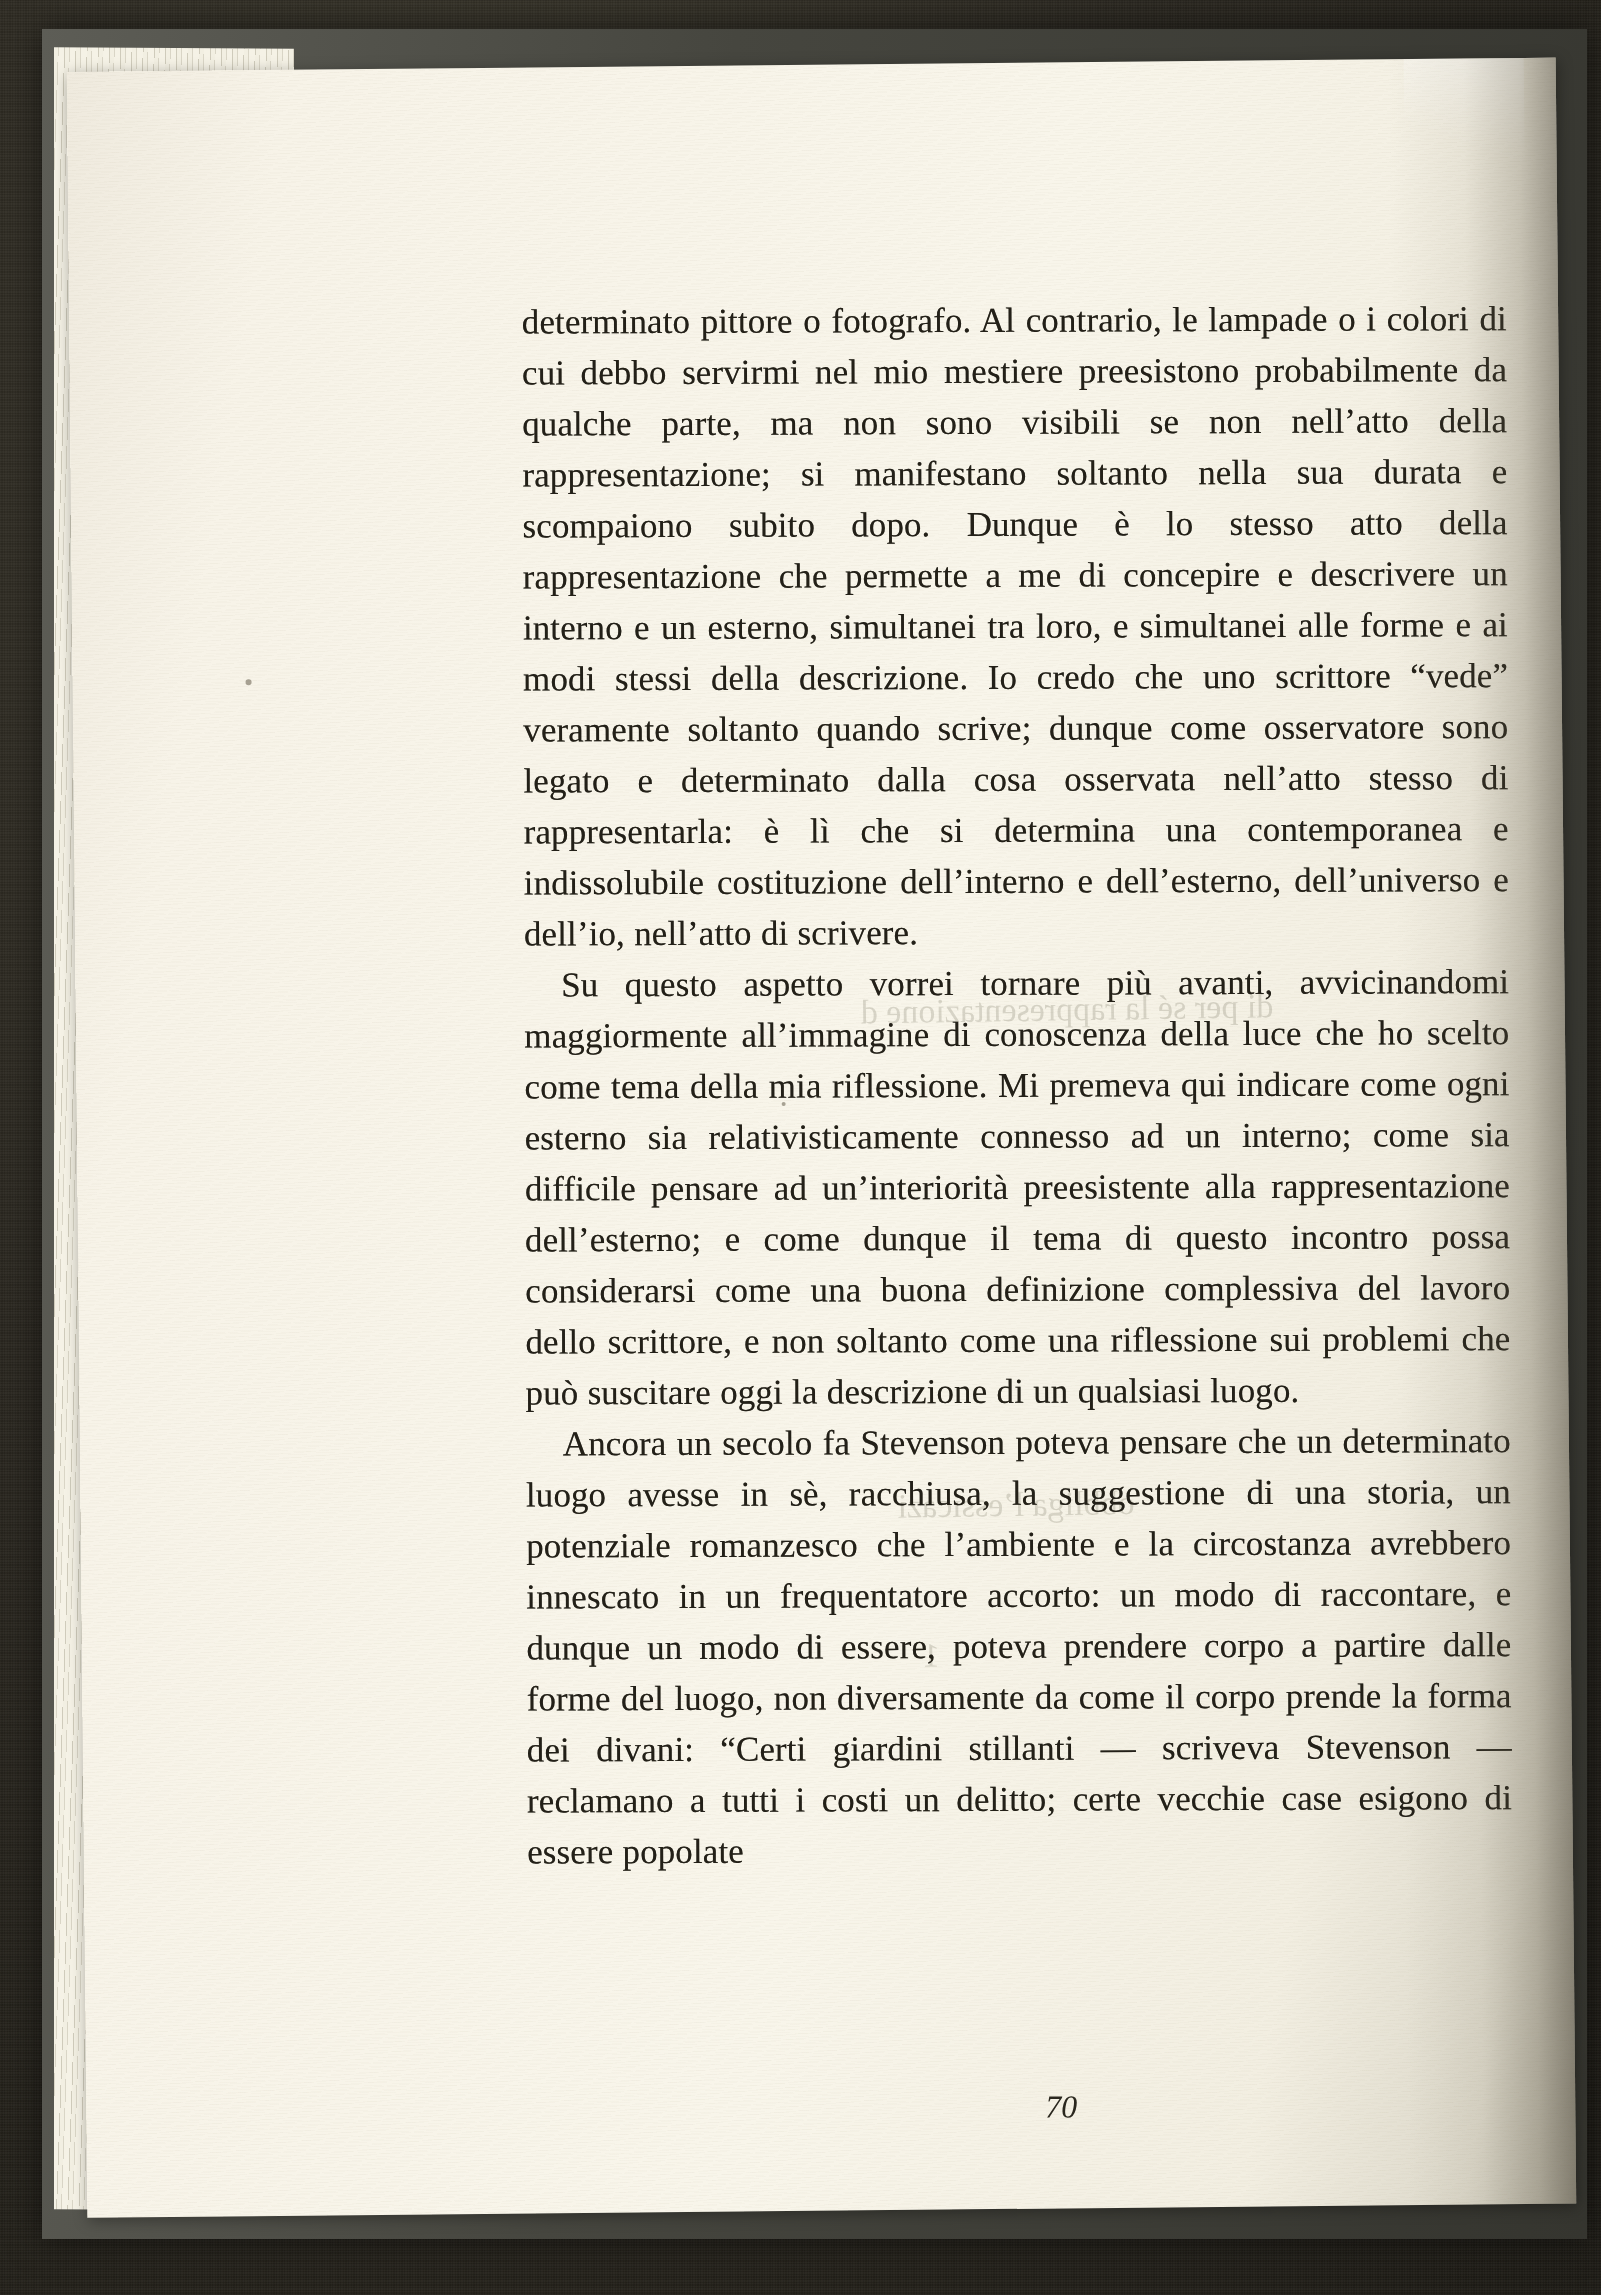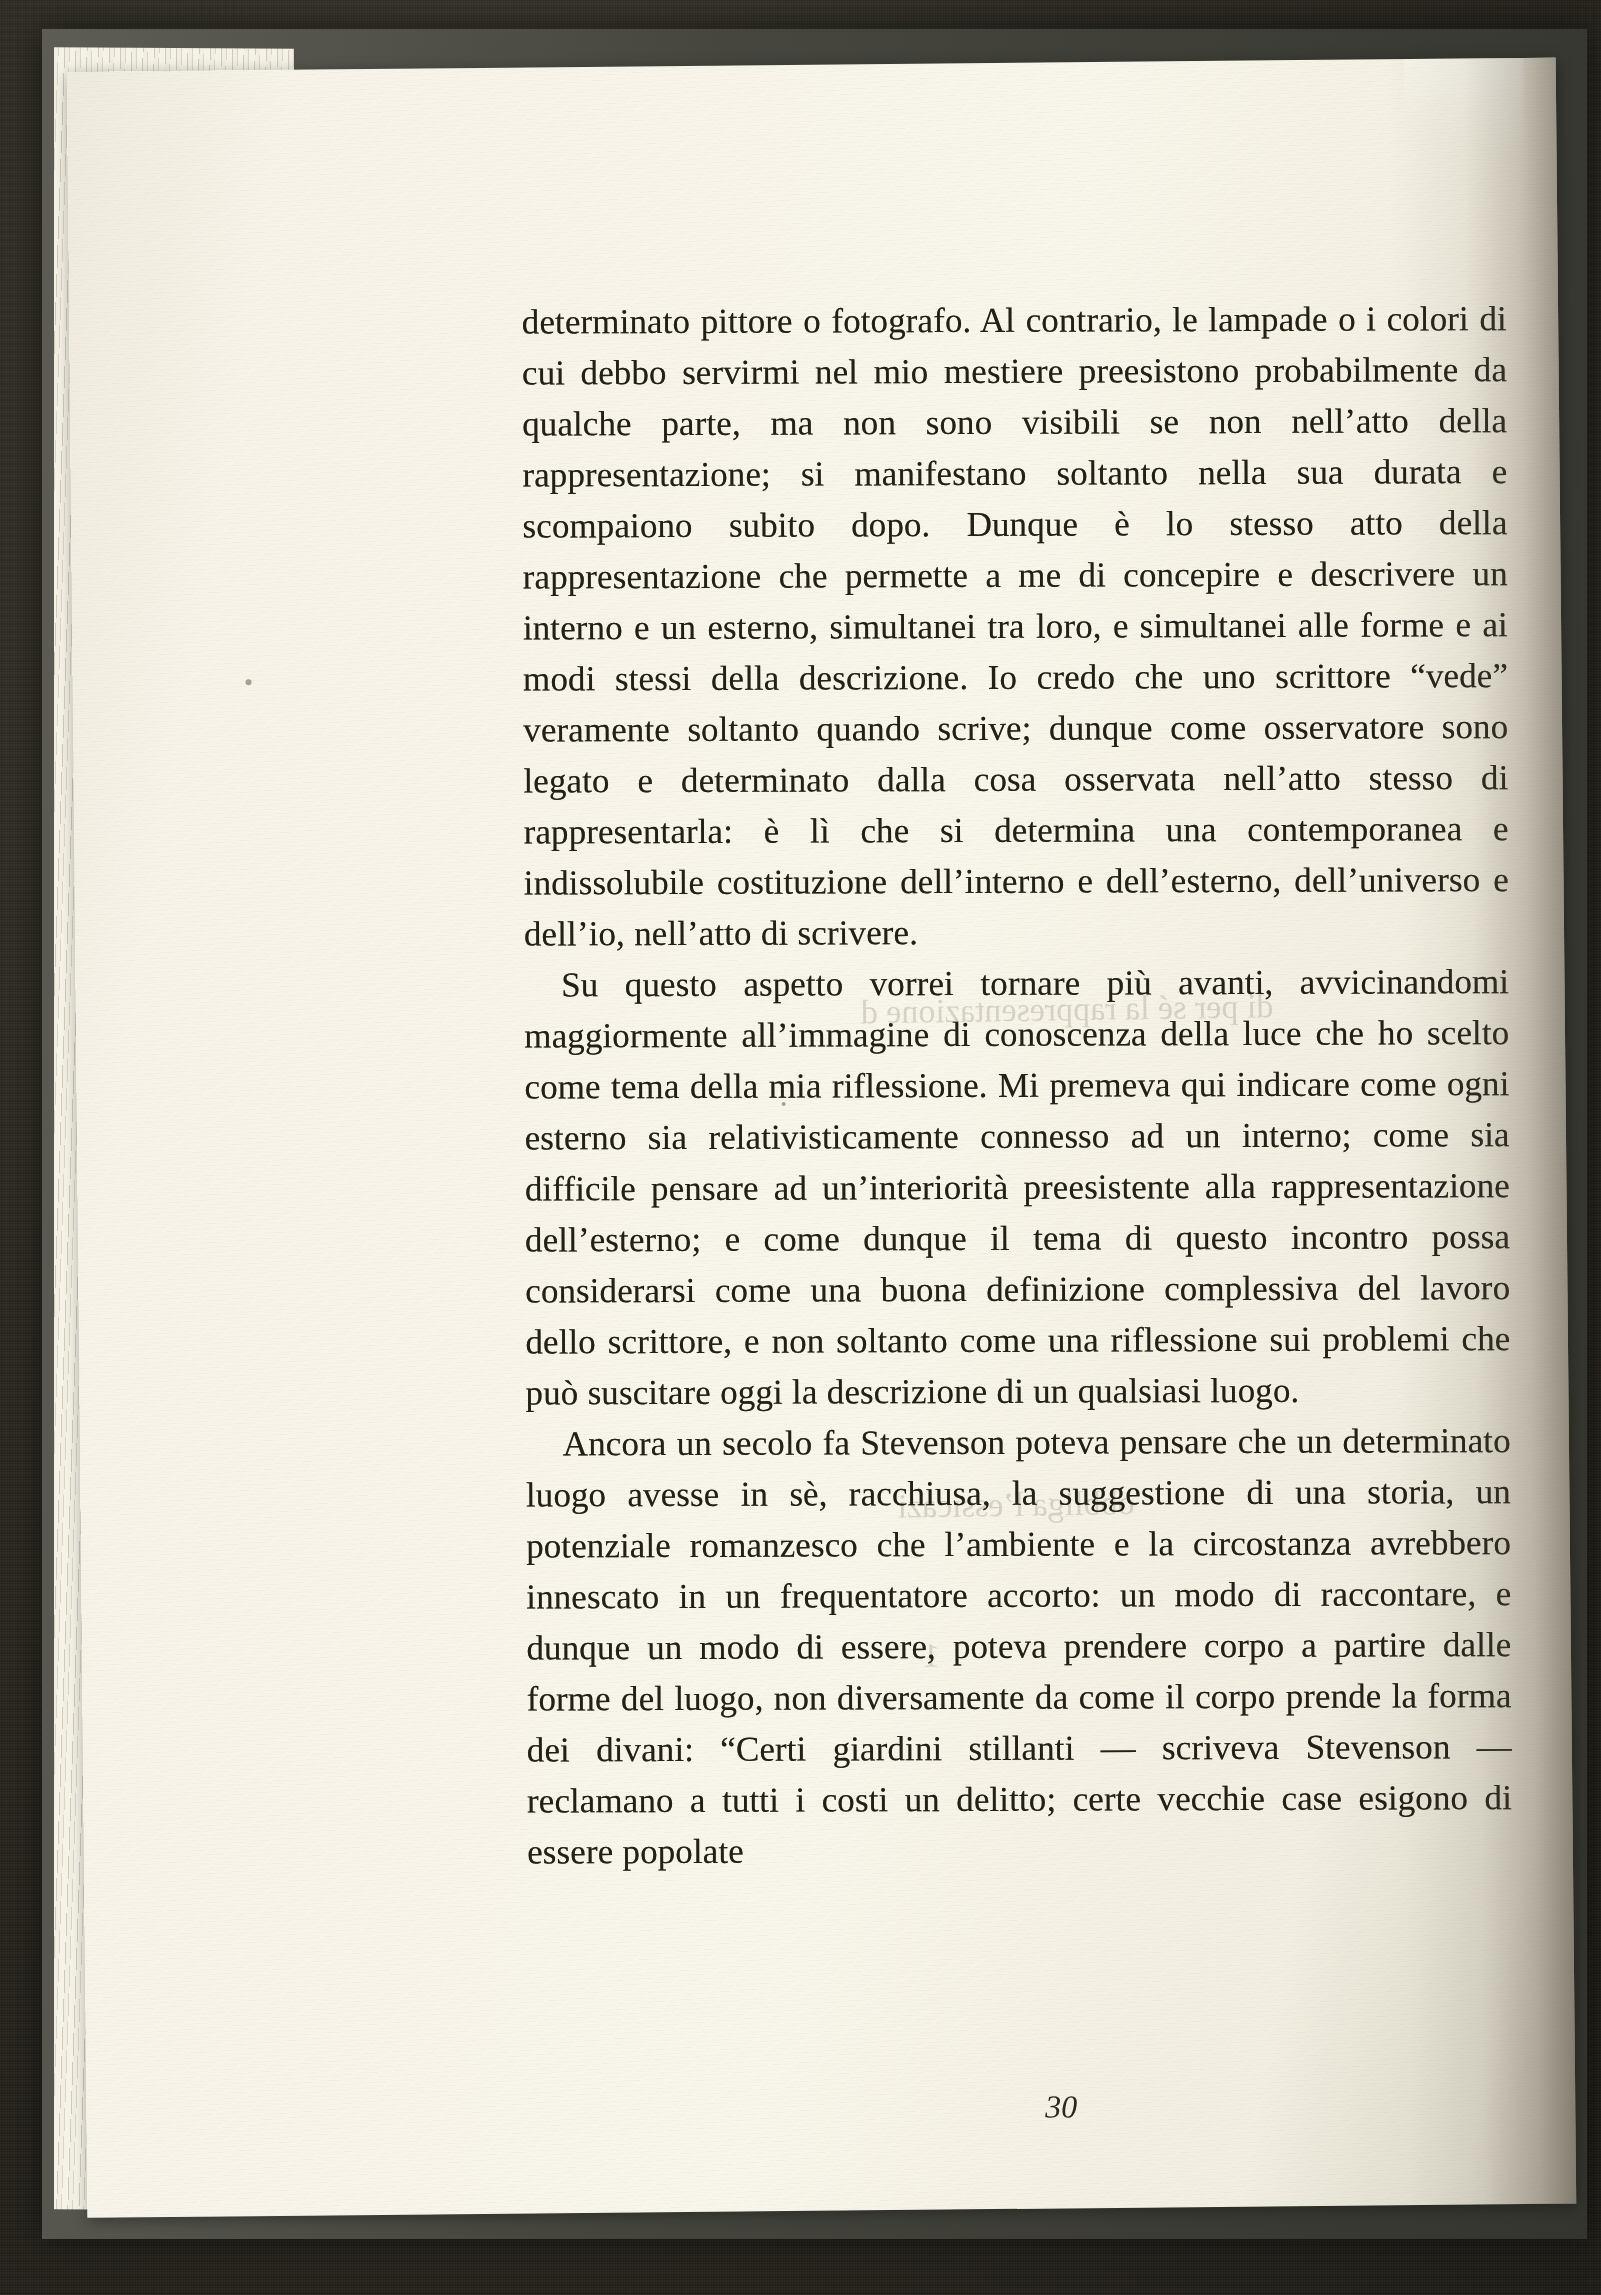--- a/index.html
+++ b/index.html
@@ -205,20 +205,20 @@
     <div class="bleed bleed-1">di per sé la rappresentazione d</div>
     <div class="bleed bleed-2">obbliga l’essicazi</div>
     <div class="bleed bleed-3">1</div>
 
     <div class="type-area">
       <p class="para">determinato pittore o fotografo. Al contrario, le lampade o i colori di cui debbo servirmi nel mio mestiere preesistono probabilmente da qualche parte, ma non sono visibili se non nell’atto della rappresentazione; si manifestano soltanto nella sua durata e scompaiono subito dopo. Dunque è lo stesso atto della rappresentazione che permette a me di concepire e descrivere un interno e un esterno, simultanei tra loro, e simultanei alle forme e ai modi stessi della descrizione. Io credo che uno scrittore “vede” veramente soltanto quando scrive; dunque come osservatore sono legato e determinato dalla cosa osservata nell’atto stesso di rappresentarla: è lì che si determina una contemporanea e indissolubile costituzione dell’interno e dell’esterno, dell’universo e dell’io, nell’atto di scrivere.</p>
       <p class="para">Su questo aspetto vorrei tornare più avanti, avvicinandomi maggiormente all’immagine di conoscenza della luce che ho scelto come tema della mia riflessione. Mi premeva qui indicare come ogni esterno sia relativisticamente connesso ad un interno; come sia difficile pensare ad un’interiorità preesistente alla rappresentazione dell’esterno; e come dunque il tema di questo incontro possa considerarsi come una buona definizione complessiva del lavoro dello scrittore, e non soltanto come una riflessione sui problemi che può suscitare oggi la descrizione di un qualsiasi luogo.</p>
       <p class="para">Ancora un secolo fa Stevenson poteva pensare che un determinato luogo avesse in sè, racchiusa, la suggestione di una storia, un potenziale romanzesco che l’ambiente e la circostanza avrebbero innescato in un frequentatore accorto: un modo di raccontare, e dunque un modo di essere, poteva prendere corpo a partire dalle forme del luogo, non diversamente da come il corpo prende la forma dei divani: “Certi giardini stillanti — scriveva Stevenson — reclamano a tutti i costi un delitto; certe vecchie case esigono di essere popolate</p>
     </div>
 
-    <div class="folio">30</div>
+    <div class="folio">70</div>
 
     <div class="curl-highlight"></div>
     <div class="gutter-shadow"></div>
   </div>
 
 </div>
 
 
 </body></html>

